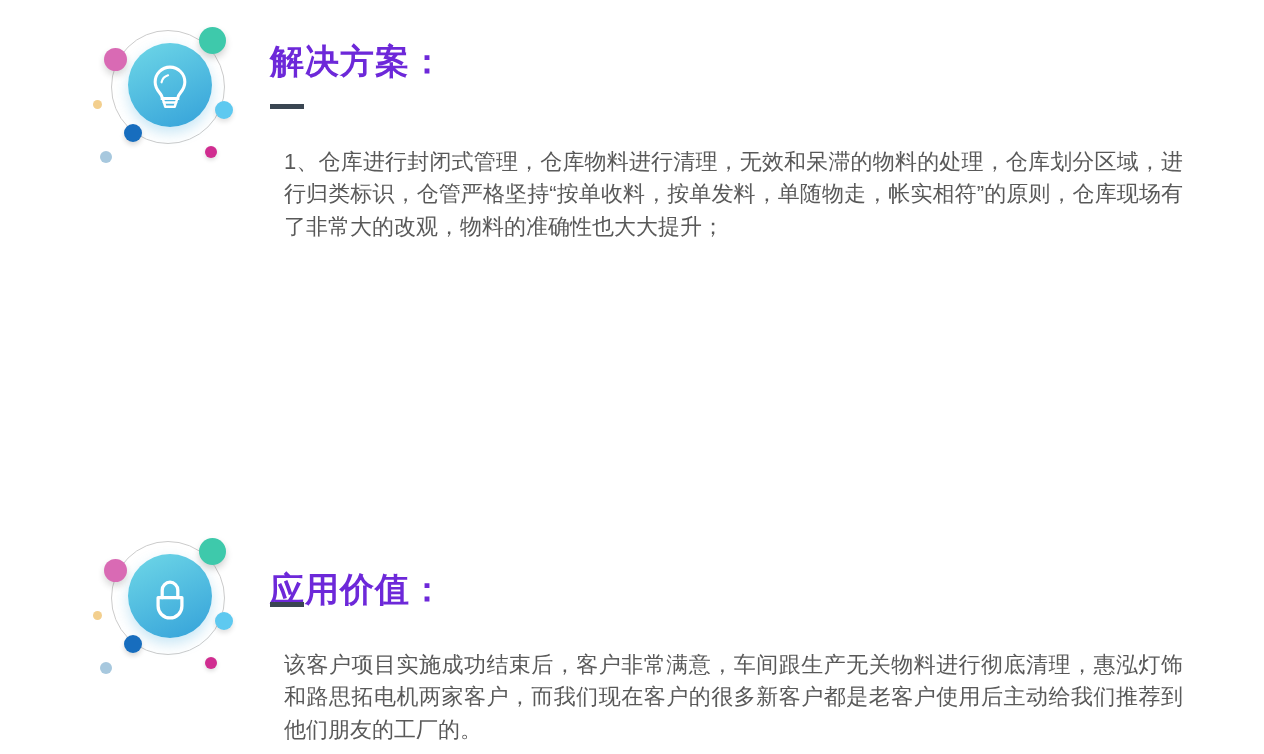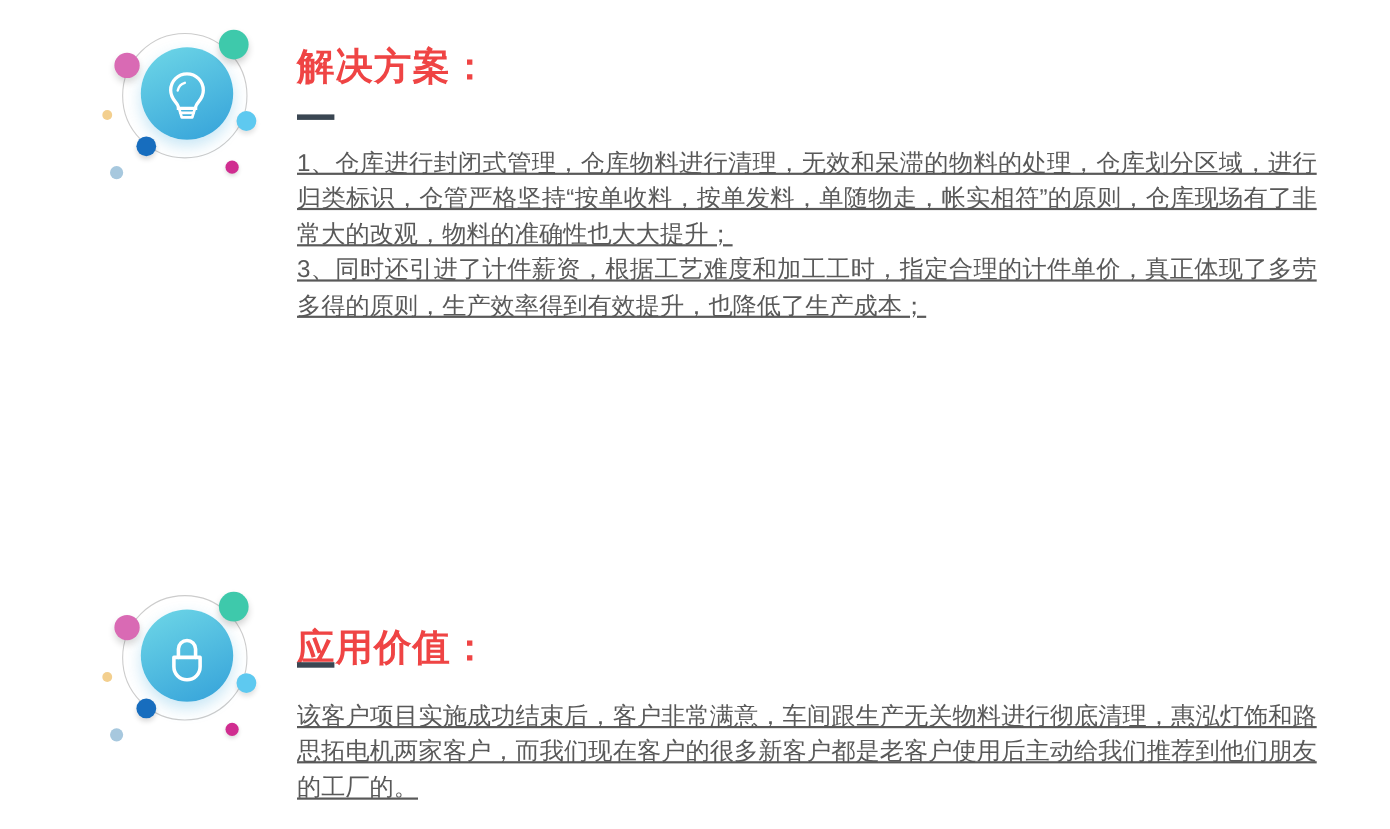--- a/index.html
+++ b/index.html
@@ -31,36 +31,36 @@
   .dot.teal   {left:111px;top:17px;width:27px;height:27px;background:#3ec9ab;box-shadow:0 4px 7px rgba(0,0,0,.18);}
   .dot.pink   {left:16px; top:38px;width:23px;height:23px;background:#d96ab4;box-shadow:0 4px 7px rgba(0,0,0,.16);}
   .dot.yellow {left:5px;  top:90px;width:9px; height:9px; background:#f3cf8e;}
   .dot.dkblue {left:36px; top:114px;width:18px;height:18px;background:#176dbe;box-shadow:0 3px 5px rgba(0,0,0,.15);}
   .dot.sky    {left:127px;top:91px;width:18px;height:18px;background:#5ec9f0;box-shadow:0 3px 5px rgba(0,0,0,.12);}
   .dot.magenta{left:117px;top:136px;width:12px;height:12px;background:#d02d90;box-shadow:0 2px 4px rgba(0,0,0,.15);}
   .dot.steel  {left:12px; top:141px;width:12px;height:12px;background:#a7c8de;}
   
   .section-title{
     position:absolute;left:270px;margin:0;
-    font-size:34px;line-height:40px;font-weight:bold;color:#ef4444;
+    font-size:34px;line-height:40px;font-weight:bold;color:#6d28d9;
     letter-spacing:1px;white-space:nowrap;
   }
   .t1{top:41px;}
   .t2{top:569px;}
   .dash{position:absolute;left:270px;width:34px;height:5px;background:#3a4652;}
   .d1{top:104px;}
   .d2{top:602px;}
   .body-text{
     position:absolute;left:270px;width:927px;
     font-size:22px;line-height:32.4px;color:#595959;
     text-align:justify;
   }
   .b1{top:132px;}
   .b2{top:635px;}
-  .body-text p{margin:0;text-decoration:underline;}
+  .body-text p{margin:14px;}
 </style>
 </head>
 <body>
 
 <div class="cluster c1">
   <div class="ring"></div>
   <div class="badge">
     <svg viewBox="0 0 48 48">
       <path d="M24 7.5c7.6 0 13.7 6.1 13.7 13.7 0 4.3-1.9 7.2-3.9 9.7-1.4 1.7-2.6 3.2-2.6 5.1v.5H16.8v-.5c0-1.9-1.2-3.4-2.6-5.1-2-2.5-3.9-5.4-3.9-9.7C10.3 13.6 16.4 7.5 24 7.5z" fill="none" stroke="#fff" stroke-width="2.8"></path>
       <path d="M17.3 36.5 L19.6 44 h8.8 L30.7 36.5" fill="none" stroke="#fff" stroke-width="2.3" stroke-linejoin="round"></path>
@@ -75,21 +75,20 @@
   <div class="dot sky"></div>
   <div class="dot magenta"></div>
   <div class="dot steel"></div>
 </div>
 
 <h2 class="section-title t1">解决方案：</h2>
 <div class="dash d1"></div>
 
 <div class="body-text b1">
   <p>1、仓库进行封闭式管理，仓库物料进行清理，无效和呆滞的物料的处理，仓库划分区域，进行归类标识，仓管严格坚持“按单收料，按单发料，单随物走，帐实相符”的原则，仓库现场有了非常大的改观，物料的准确性也大大提升；</p>
-  <p>3、同时还引进了计件薪资，根据工艺难度和加工工时，指定合理的计件单价，真正体现了多劳多得的原则，生产效率得到有效提升，也降低了生产成本；</p>
 </div>
 
 <div class="cluster c2">
   <div class="ring"></div>
   <div class="badge">
     <svg viewBox="0 0 48 48">
       <path d="M16.8 25.5v-7a7.2 7.2 0 0 1 14.4 0v7" fill="none" stroke="#fff" stroke-width="3" stroke-linecap="round"></path>
       <path d="M13 25.5h22v7.8c0 6.1-4.9 11-11 11s-11-4.9-11-11z" fill="none" stroke="#fff" stroke-width="3" stroke-linejoin="round"></path>
     </svg>
   </div>

